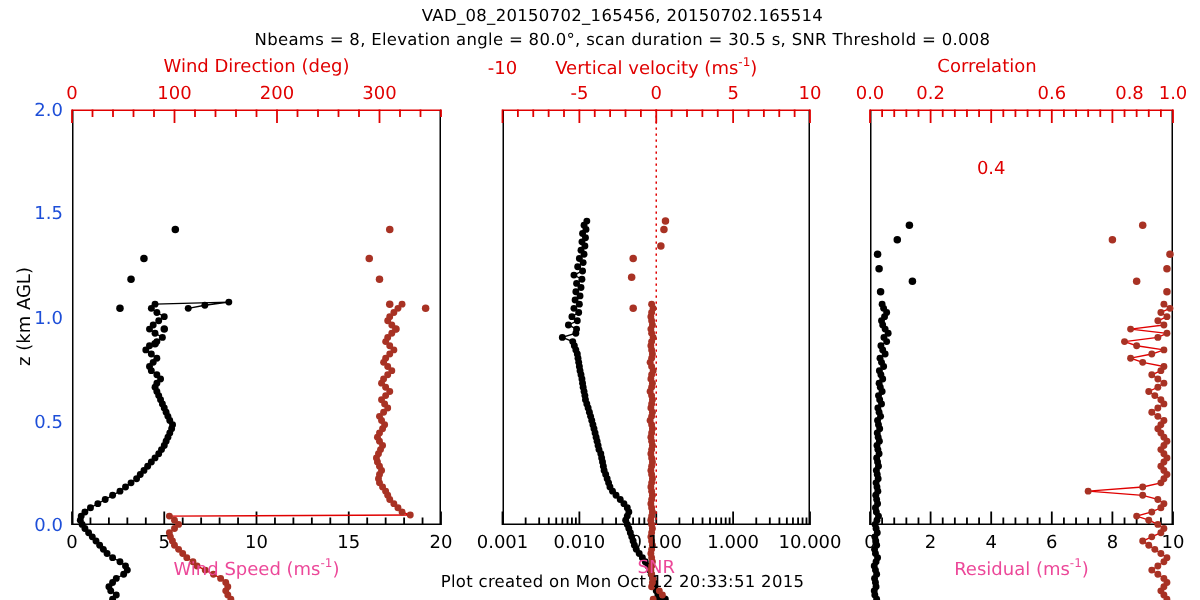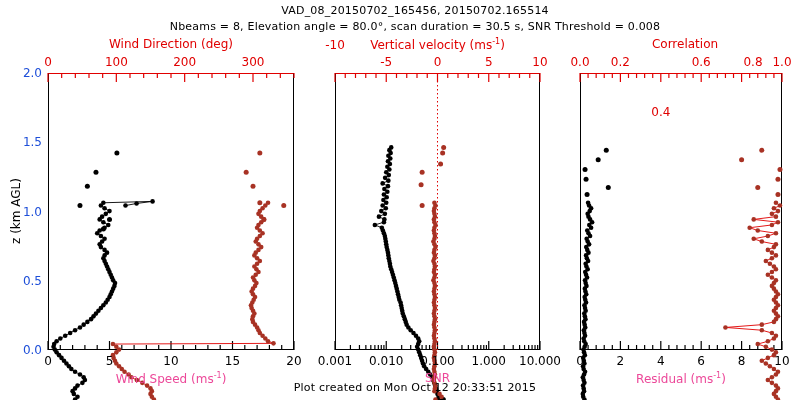--- a/index.html
+++ b/index.html
@@ -777,17 +777,17 @@
     <div class="topticklab" style="left: 660.8px; top: 73px; margin-top: 32px;">0.4</div>
     <div class="topticklab" style="left: 701.2px; top: 55px;">0.6</div>
     <div class="topticklab" style="left: 753px; top: 55px;">0.8</div>
     <div class="topticklab" style="left: 782px; top: 55px;">1.0</div>
     <div class="botticklab" style="left: 580px; top: 354px;">0</div>
     <div class="botticklab" style="left: 620.4px; top: 354px;">2</div>
     <div class="botticklab" style="left: 660.8px; top: 354px;">4</div>
     <div class="botticklab" style="left: 701.2px; top: 354px;">6</div>
     <div class="botticklab" style="left: 741.6px; top: 354px;">8</div>
     <div class="botticklab" style="left: 782px; top: 354px;">10</div>
-    <div class="toplab" style="left: 584px; width: 202px; top: 37px;">Correlation</div>
+    <div class="toplab" style="left: 557px; width: 202px; top: 37px;">Correlation</div>
     <div class="botlab" style="left: 560px; width: 242px; top: 371px;">Residual (ms<sup>-1</sup>)</div>
   </div>
 
 <div class="ttl" id="footer">Plot created on Mon Oct 12 20:33:51 2015</div>
 
 </body></html>

